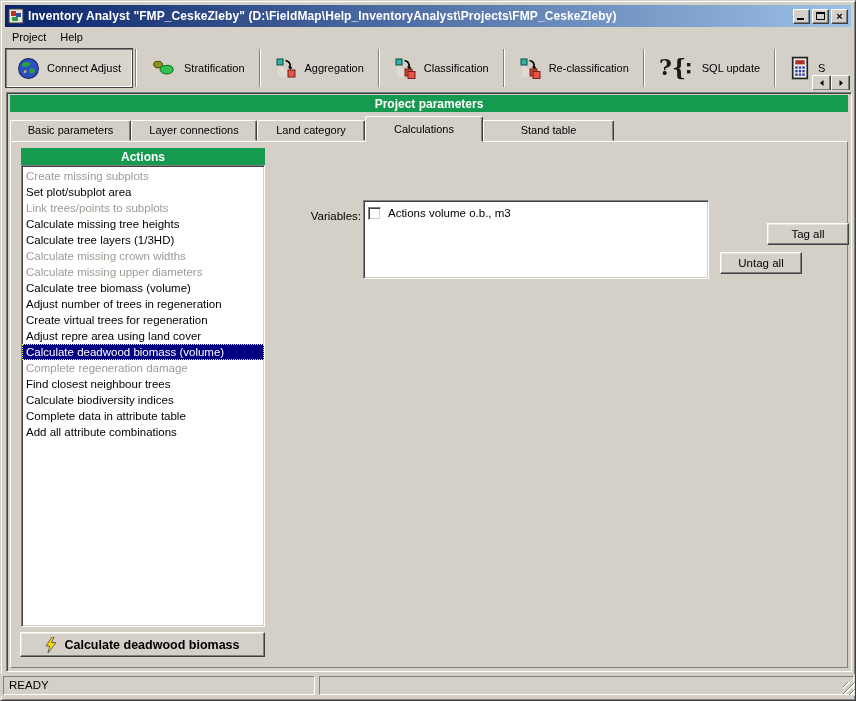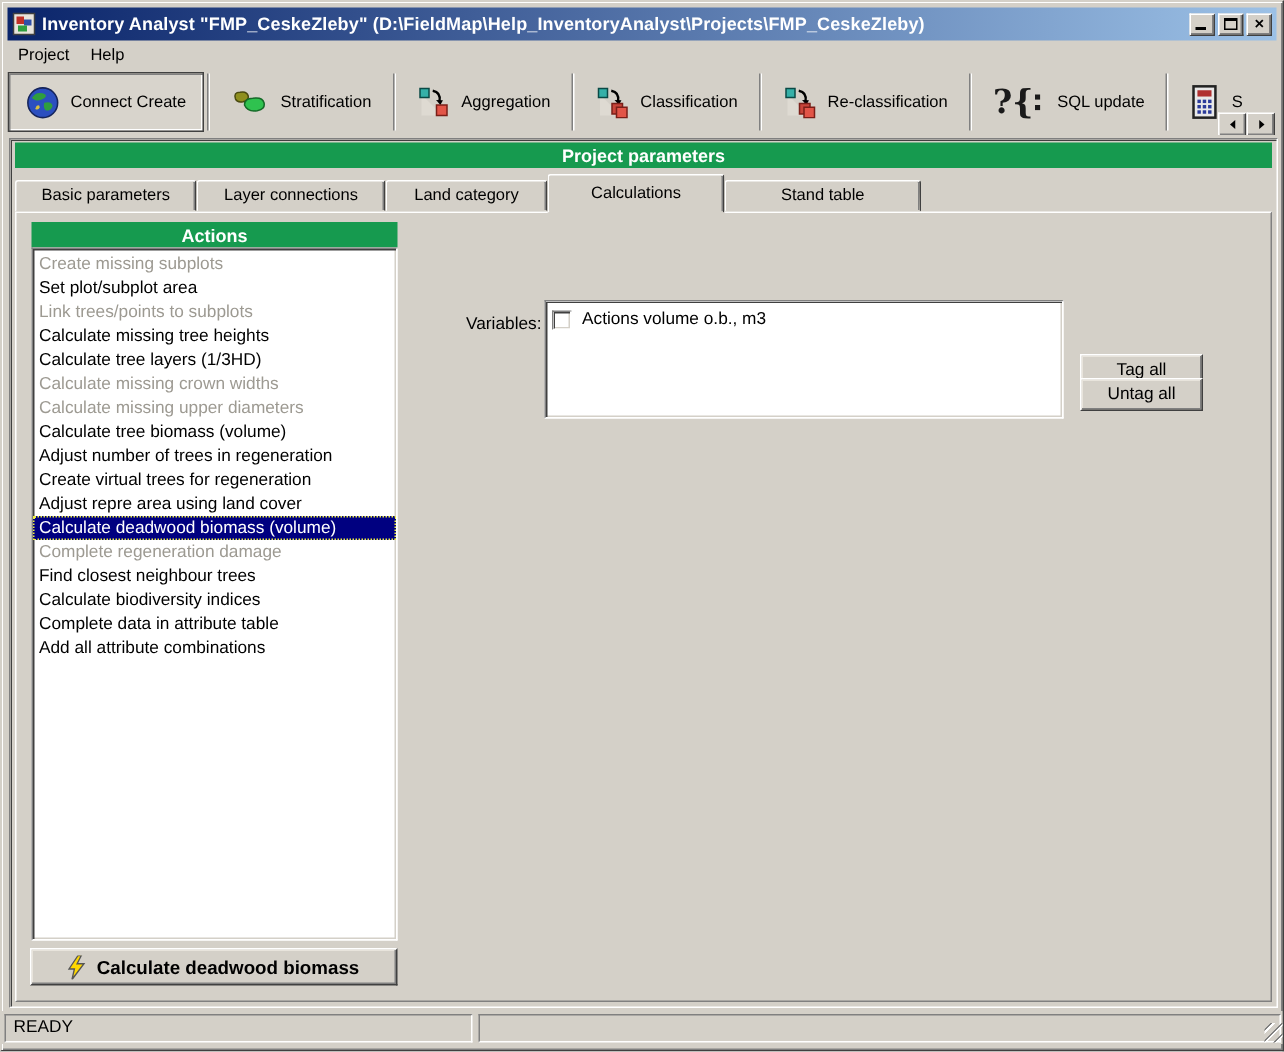--- a/index.html
+++ b/index.html
@@ -100,21 +100,21 @@
     width:13px;height:13px;background:#fff;flex:0 0 13px;
     border:1px solid;border-color:#808080 #ffffff #ffffff #808080;
     box-shadow:inset 1px 1px 0 #404040, inset -1px -1px 0 #d4d0c8;
   }
   .side-btn{
     position:absolute;left:709px;width:82px;height:22px;background:#d4d0c8;
     border:1px solid;border-color:#ffffff #404040 #404040 #ffffff;
     box-shadow:inset -1px -1px 0 #808080, inset 1px 1px 0 #e8e4dc;
     font-family:"Liberation Sans",sans-serif;font-size:11.5px;text-align:center;
   }
-  .tag-all{top:94px;} .untag-all{top:110px;}
+  .tag-all{top:81px;margin-left:47px;} .untag-all{top:110px;}
   
   .statusbar{position:absolute;left:0;bottom:4px;width:856px;height:22px;background:#d4d0c8;}
   .status-pane{
     position:absolute;top:2px;height:19px;
     border:1px solid;border-color:#808080 #ffffff #ffffff #808080;
     padding:2px 5px;font-size:11.5px;
   }
   .status-left{left:2px;width:312px;}
   .status-right{left:318px;width:535px;}
   .grip{position:absolute;right:1px;bottom:1px;width:13px;height:13px;
@@ -168,21 +168,21 @@
     </span>
   <div class="tbtn pressed">
         <span class="ticon">
           <svg width="23" height="23" viewBox="0 0 22 22">
             <circle cx="11" cy="11" r="9.5" fill="#2b4fc0" stroke="#16255c"></circle>
             <path d="M4 8 Q6.5 3.8 11 5 Q14.5 6 12 8.2 Q9 10.3 6 9.2 Z" fill="#2f9e3f"></path>
             <path d="M12 11 Q16.5 9.8 17.3 13 Q16.4 16.2 13 16 Q11 14 12 11 Z" fill="#2f9e3f"></path>
             <path d="M7 13 Q9.2 12 9 14 Q8.3 16 6.2 15 Z" fill="#d8c040"></path>
           </svg>
         </span>
-        <span>Connect Create</span>
+        <span>Connect Adjust</span>
       </div>
       <span class="tsep"></span>
       <div class="tbtn">
         <span class="ticon">
           <svg width="26" height="22" viewBox="0 0 26 22">
             <path d="M3 9 Q1.5 4.5 6 4.5 Q10.5 3.5 11.5 7 Q12 10 8 10.8 Q4 11.5 3 9 Z" fill="#8f8f1f" stroke="#4a4a10"></path>
             <path d="M9 13 Q9 8.5 14.5 8.5 Q21 7.5 22 11.5 Q23 15.8 17.5 16.8 Q11 17.8 9 13 Z" fill="#2fc24f" stroke="#156a28"></path>
           </svg>
         </span>
         <span>Stratification</span>

